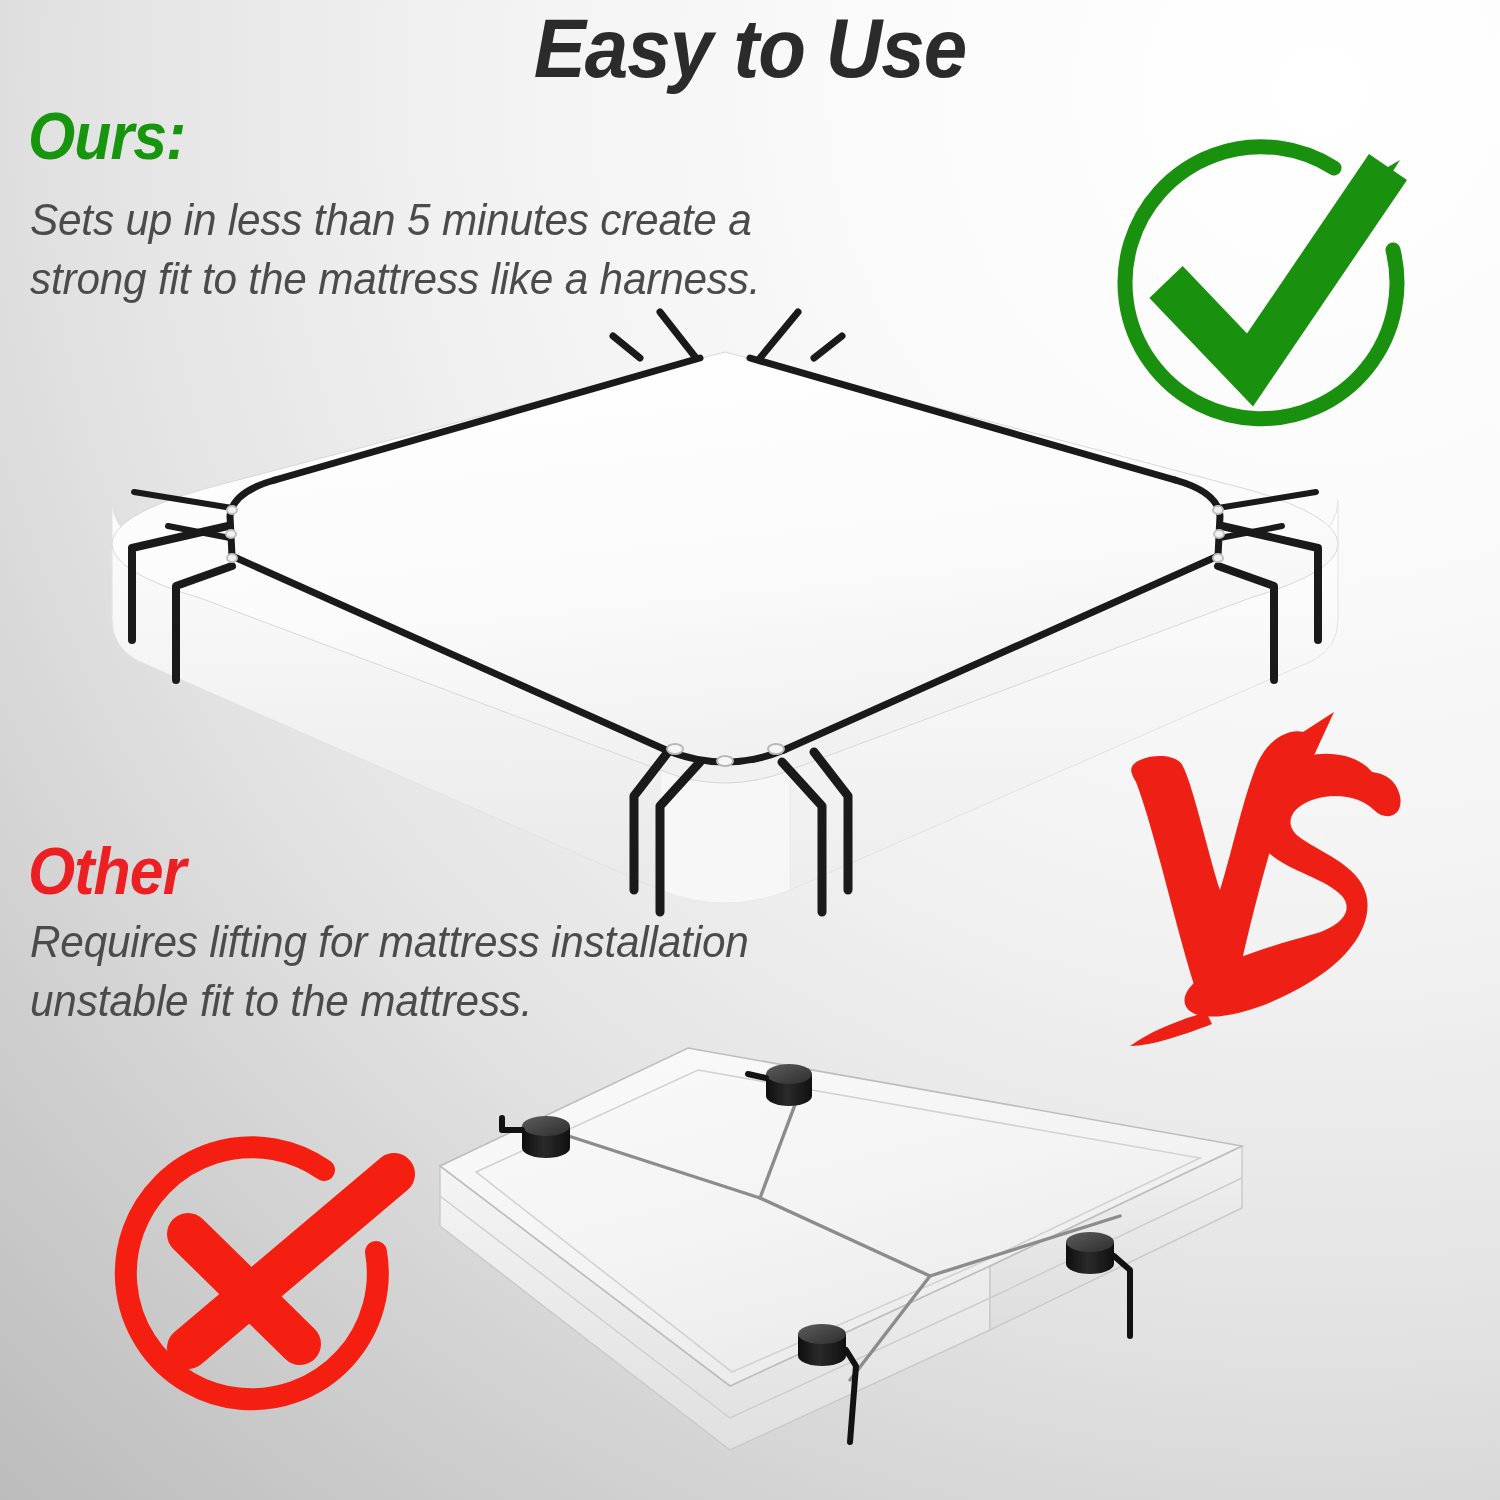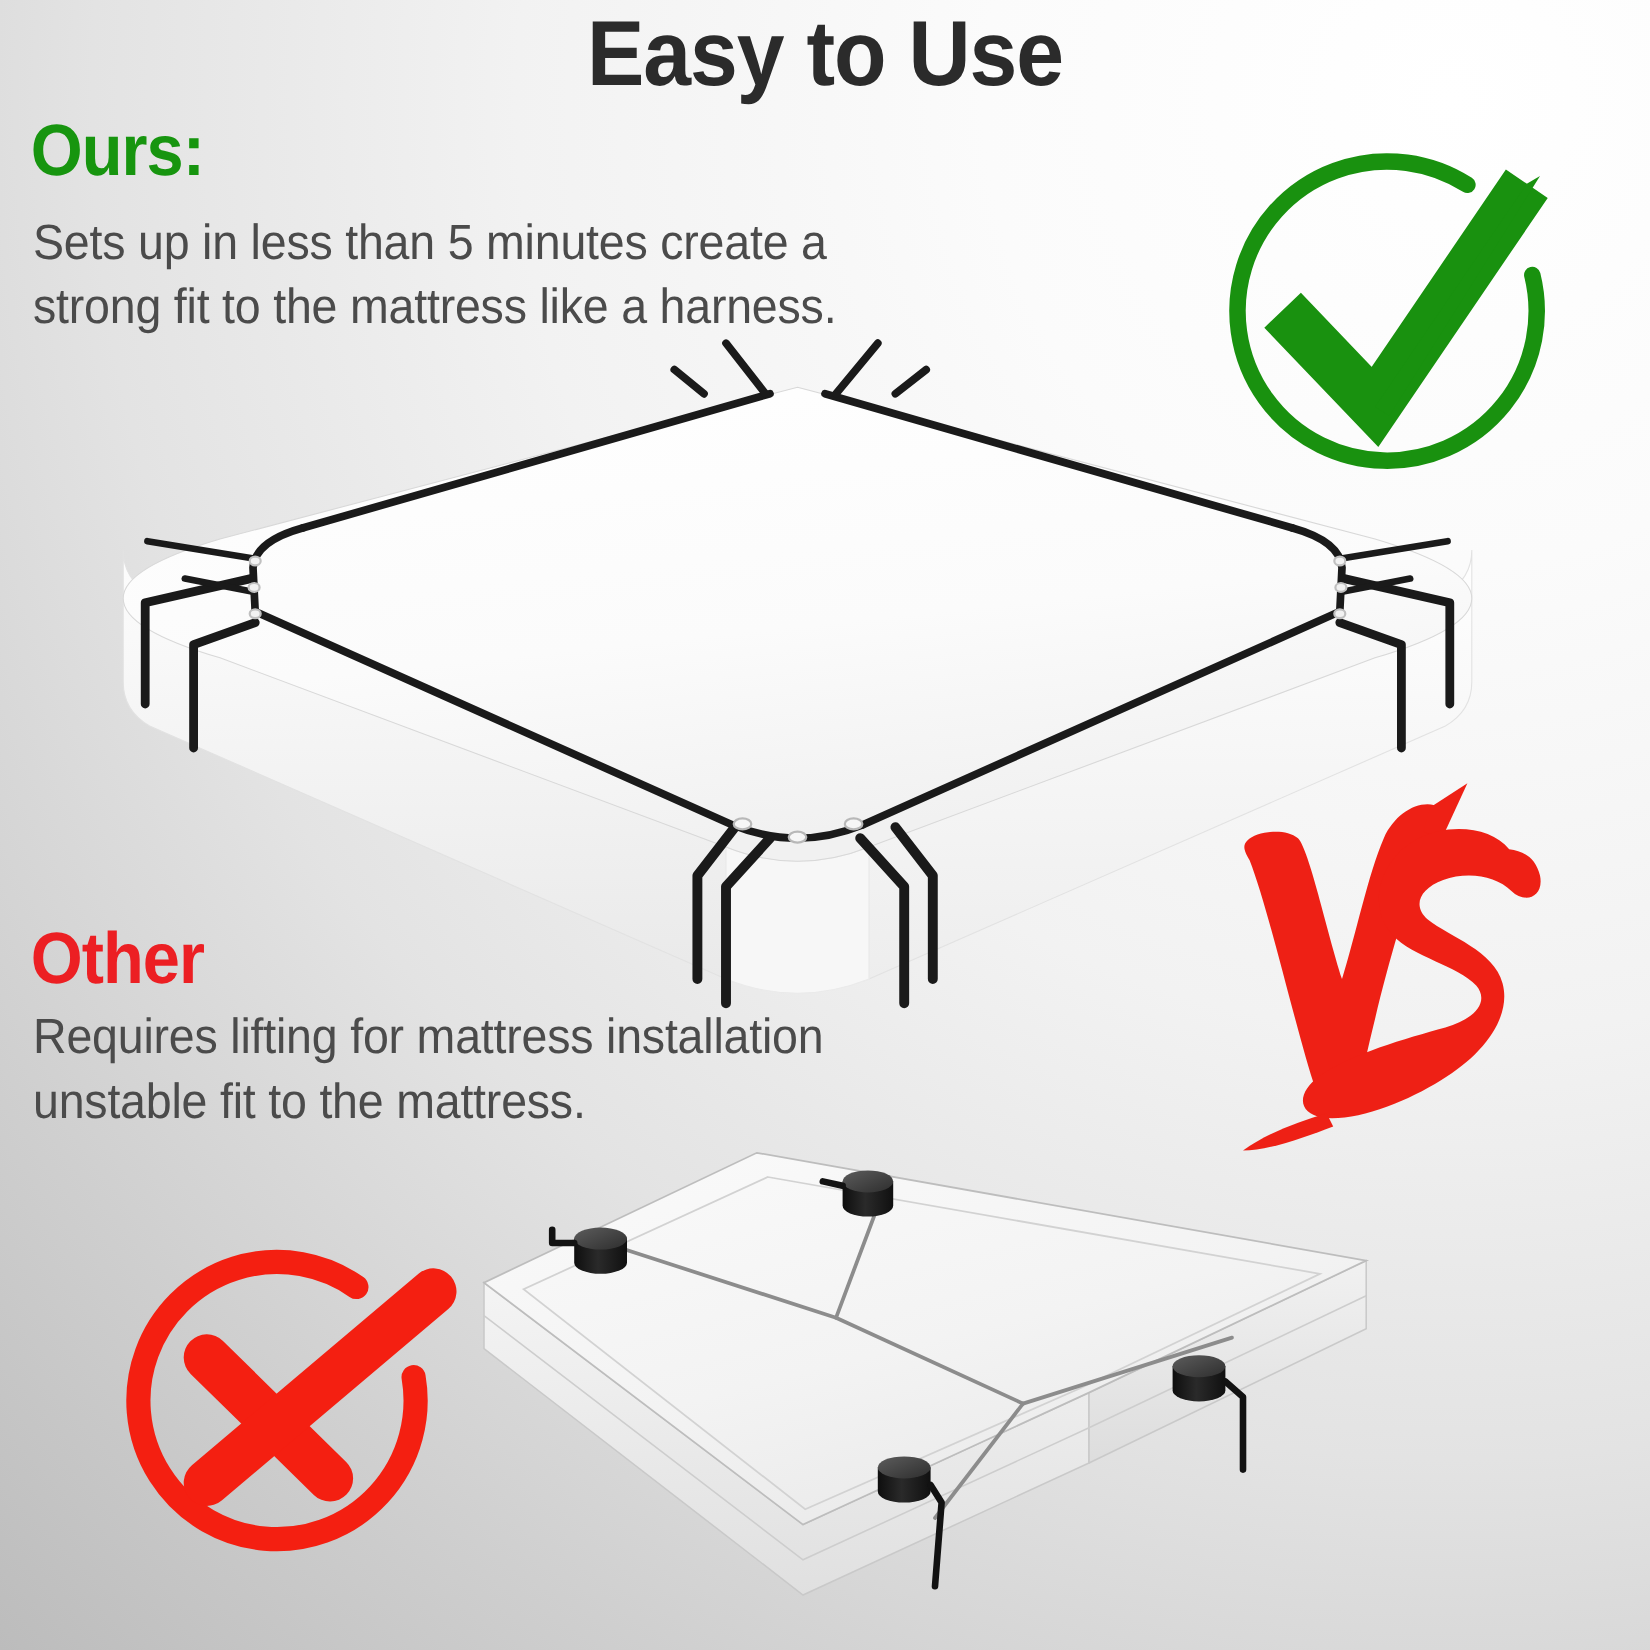--- a/index.html
+++ b/index.html
@@ -10,20 +10,21 @@
   }
 
   #canvas {
     position: relative;
     width: 1500px;
     height: 1500px;
     overflow: hidden;
     font-family: "Liberation Sans", "DejaVu Sans", sans-serif;
     background:
       radial-gradient(circle at 88% 6%, #ffffff 0%, #fbfbfb 22%, #f2f2f2 44%, #e3e3e3 64%, #cfcfcf 82%, #bcbcbc 100%);
+    font-style: italic;
   }
 
   
   .headline {
     position: absolute;
     top: 6px;
     left: 0;
     width: 1500px;
     text-align: center;
     font-size: 84px;

